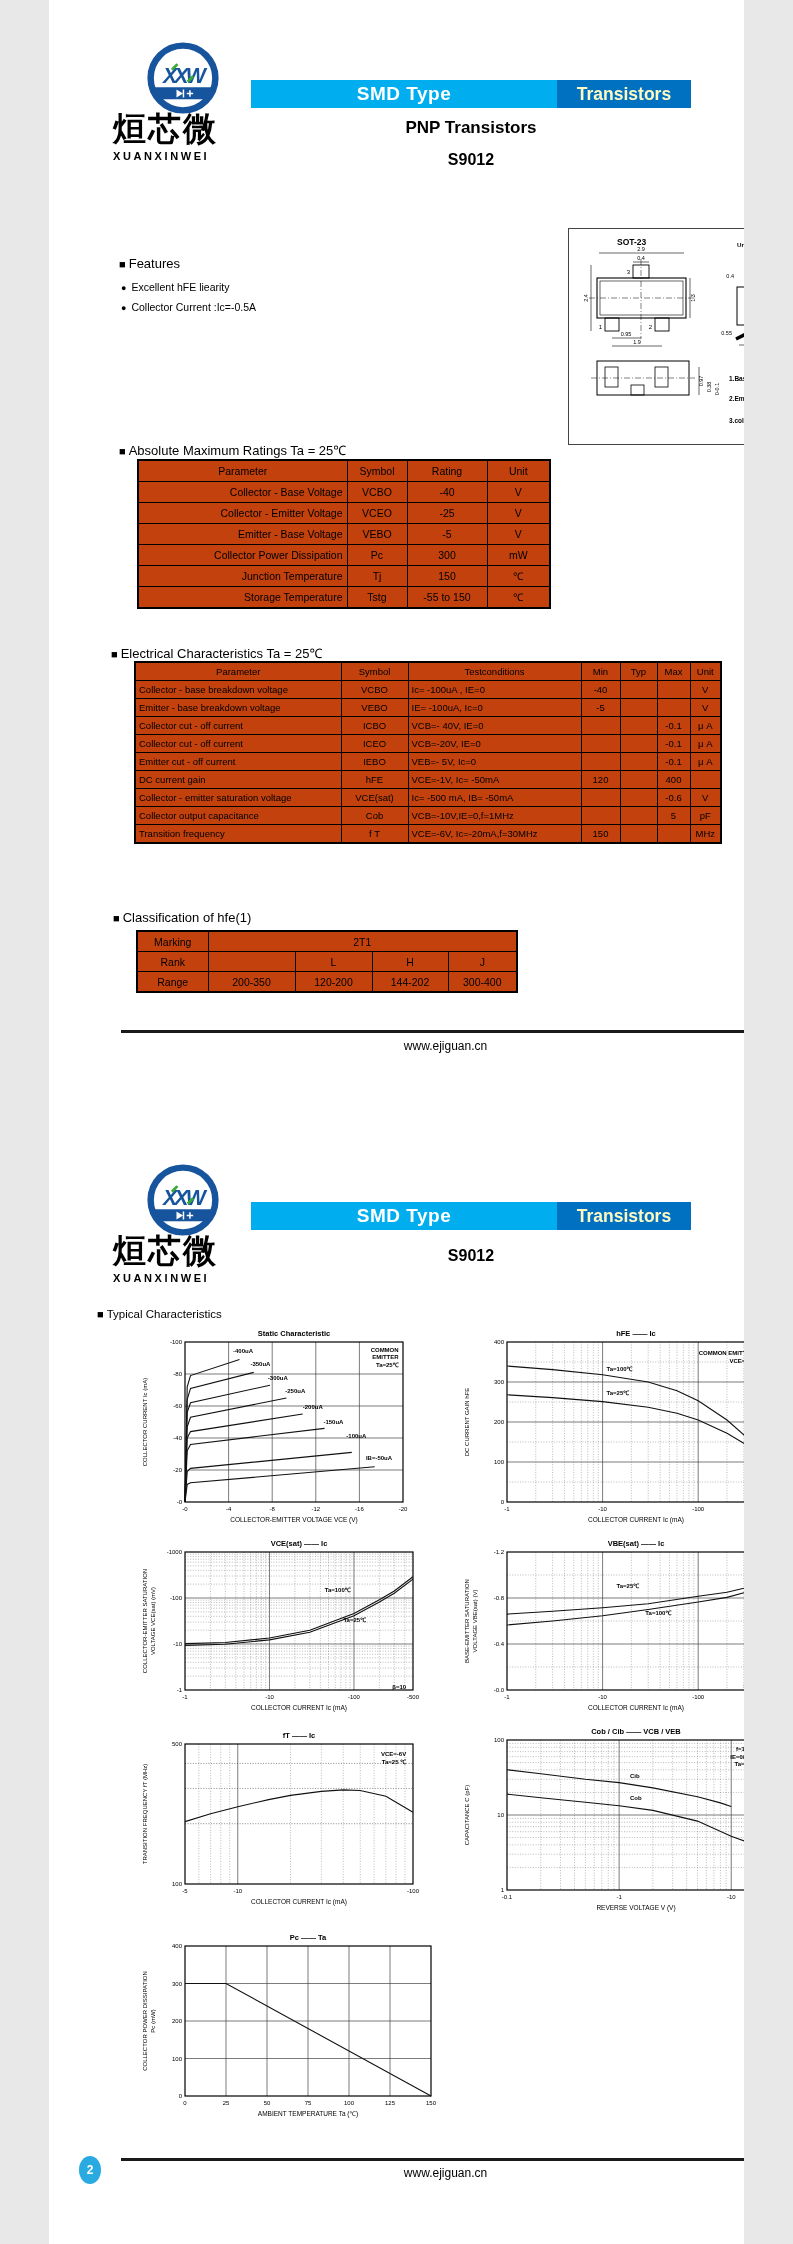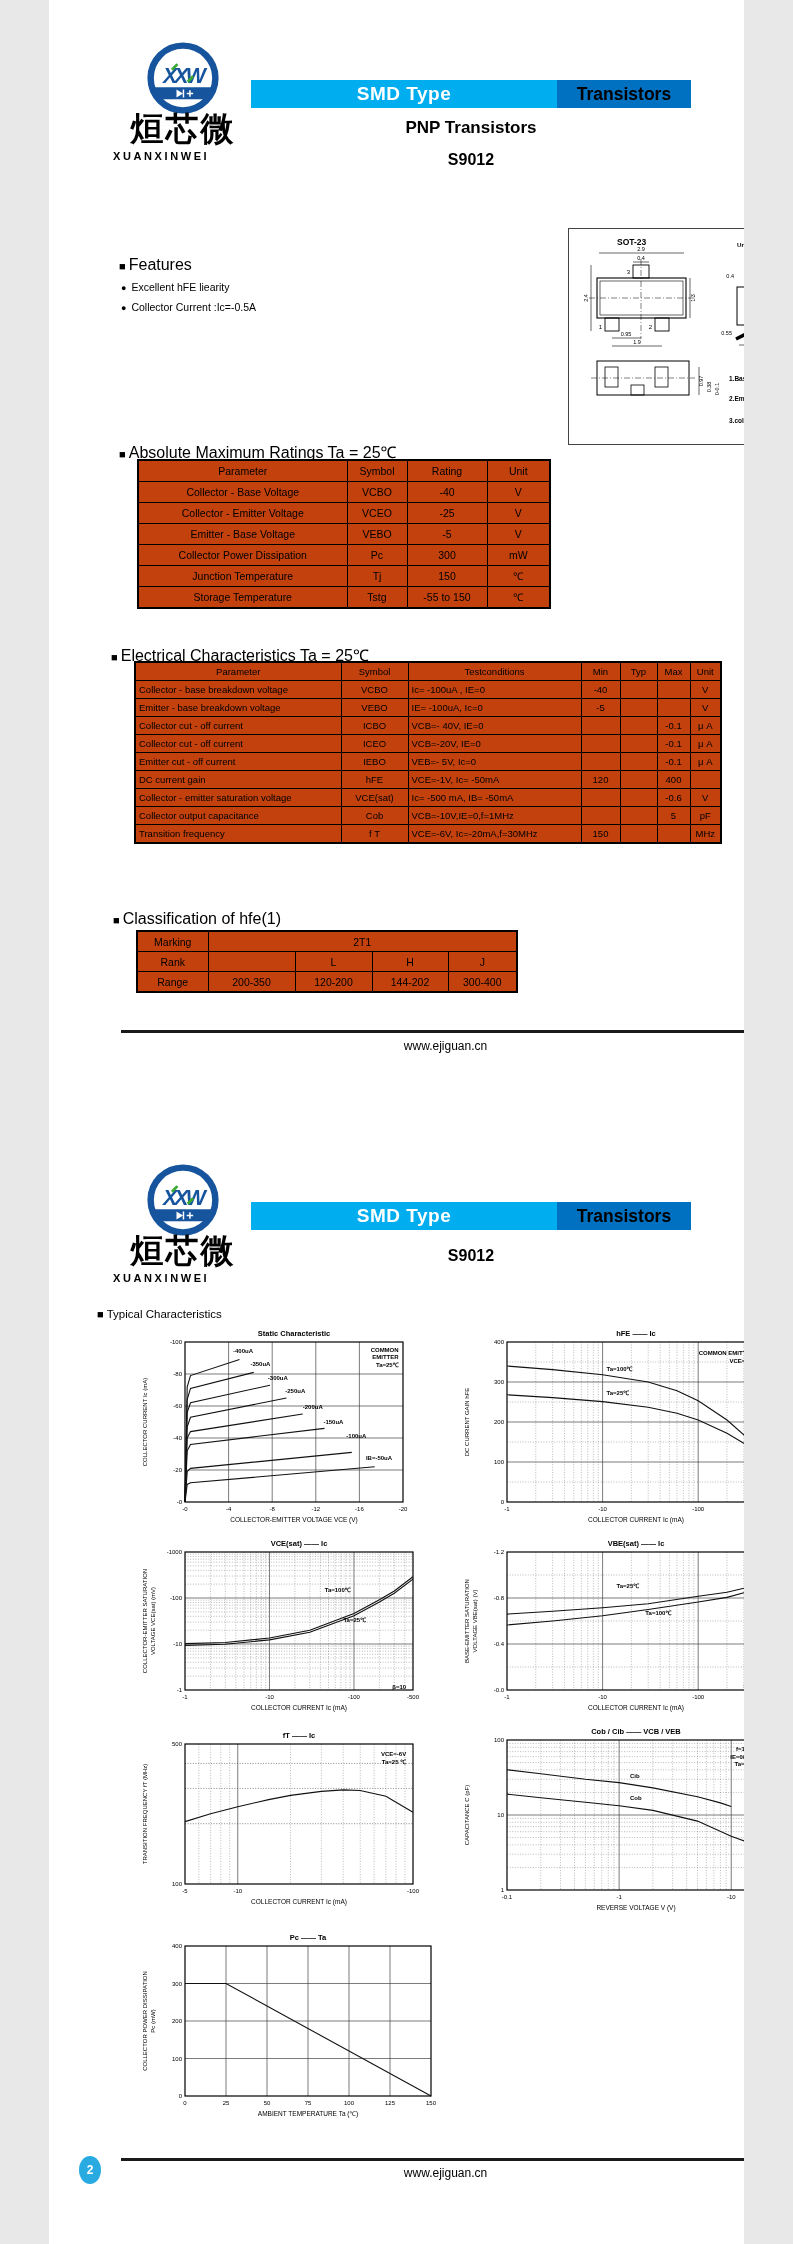--- a/index.html
+++ b/index.html
@@ -2,39 +2,39 @@
 <html><head>
 <meta charset="utf-8">
 <style>
   html,body { margin:0; padding:0; background:#e8e8e8; font-family:"Liberation Sans", sans-serif; }
   .page { position:relative; width:695px; height:2244px; background:#fff; margin:0 auto; overflow:hidden; color:#000; }
   .abs { position:absolute; }
 
   
   .bar-left { background:#00AEEF; color:#fff; display:flex; align-items:center; justify-content:center;
               font-size:19px; font-weight:600; letter-spacing:0.5px; }
-  .bar-right { background:#0070C0; color:#000000; display:flex; align-items:center; justify-content:center;
+  .bar-right { background:#0070C0; color:#fef9c3; display:flex; align-items:center; justify-content:center;
                font-size:17.5px; font-weight:600; }
   .doc-subtitle { font-size:17px; font-weight:bold; text-align:center; }
   .doc-part { font-size:16px; font-weight:bold; text-align:center; }
 
-  .brand-cn { font-size:33px; font-weight:bold; text-align:center; letter-spacing:2px; line-height:1; }
+  .brand-cn { font-size:33px; font-weight:bold; text-align:left; letter-spacing:2px; line-height:1; }
   .brand-en { font-size:11px; font-weight:bold; text-align:left; letter-spacing:2.6px; }
 
-  .section-title { font-size:16px; font-weight:400; }
+  .section-title { font-size:13px; font-weight:400; }
   .section-title::before { content:"\25A0\00a0"; font-size:11px; }
   .feature-item { font-size:10.5px; }
   .feature-item::before { content:"\25CF\00a0\00a0"; font-size:9px; }
 
   
   .dtable { border-collapse:collapse; border:2px solid #000; table-layout:fixed; background:#c2410c; }
   .dtable th, .dtable td { border:1px solid #000; font-weight:400; text-align:center;
                            padding:1px 4px; overflow:hidden; white-space:nowrap; }
   .t-abs th, .t-abs td { font-size:10.5px; height:18px; }
-  .t-abs td:first-child { text-align:center; }
+  .t-abs td:first-child { text-align:right; }
   .t-elec th, .t-elec td { font-size:9.5px; height:15px; padding:1px 3px; }
   .t-elec td:first-child, .t-elec td:nth-child(3) { text-align:left; }
   .t-class th, .t-class td { font-size:10.5px; height:17px; }
 
   .pkg-box { border:1px solid #444; background:#fff; }
 
   .footer-line { background:#1a1a1a; height:3px; }
   .footer-url { font-size:12px; text-align:center; }
   .page-badge { width:22px; height:28px; border-radius:50%; background:#29ABE2; color:#fff;
                 font-size:12px; font-weight:bold; text-align:center; line-height:28px; }

